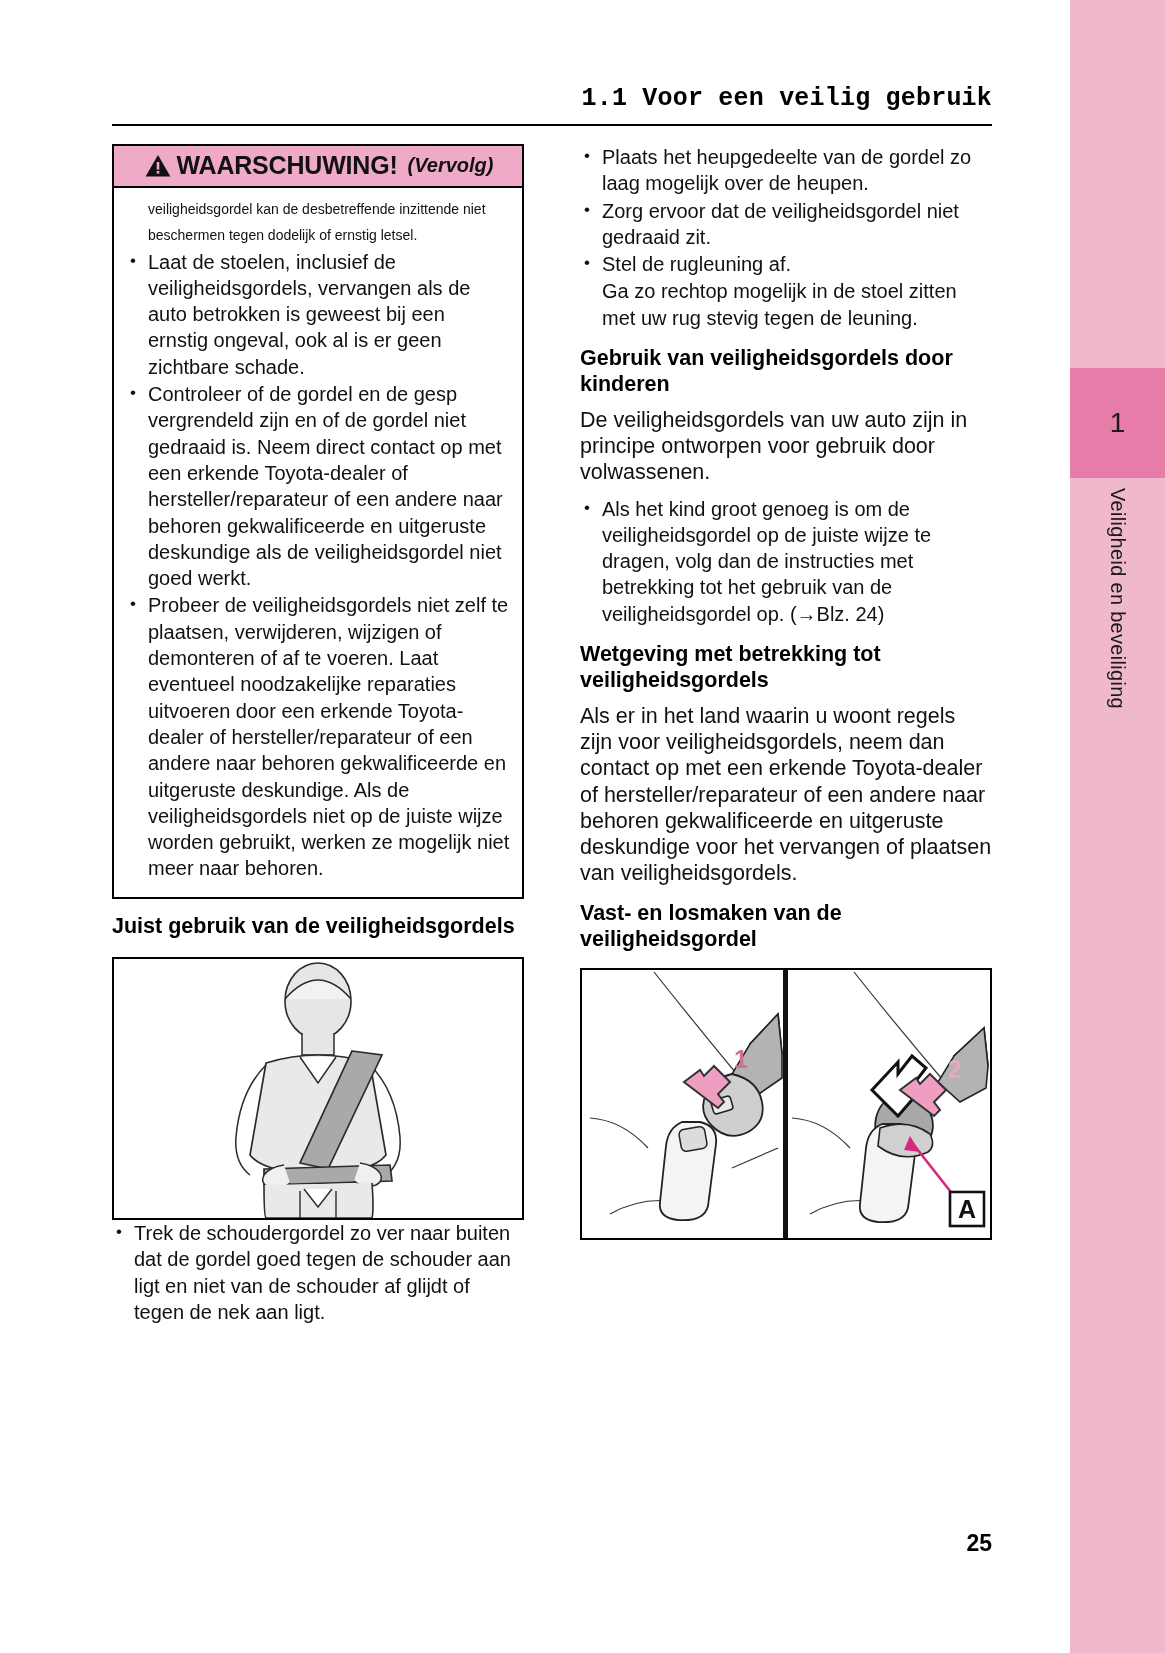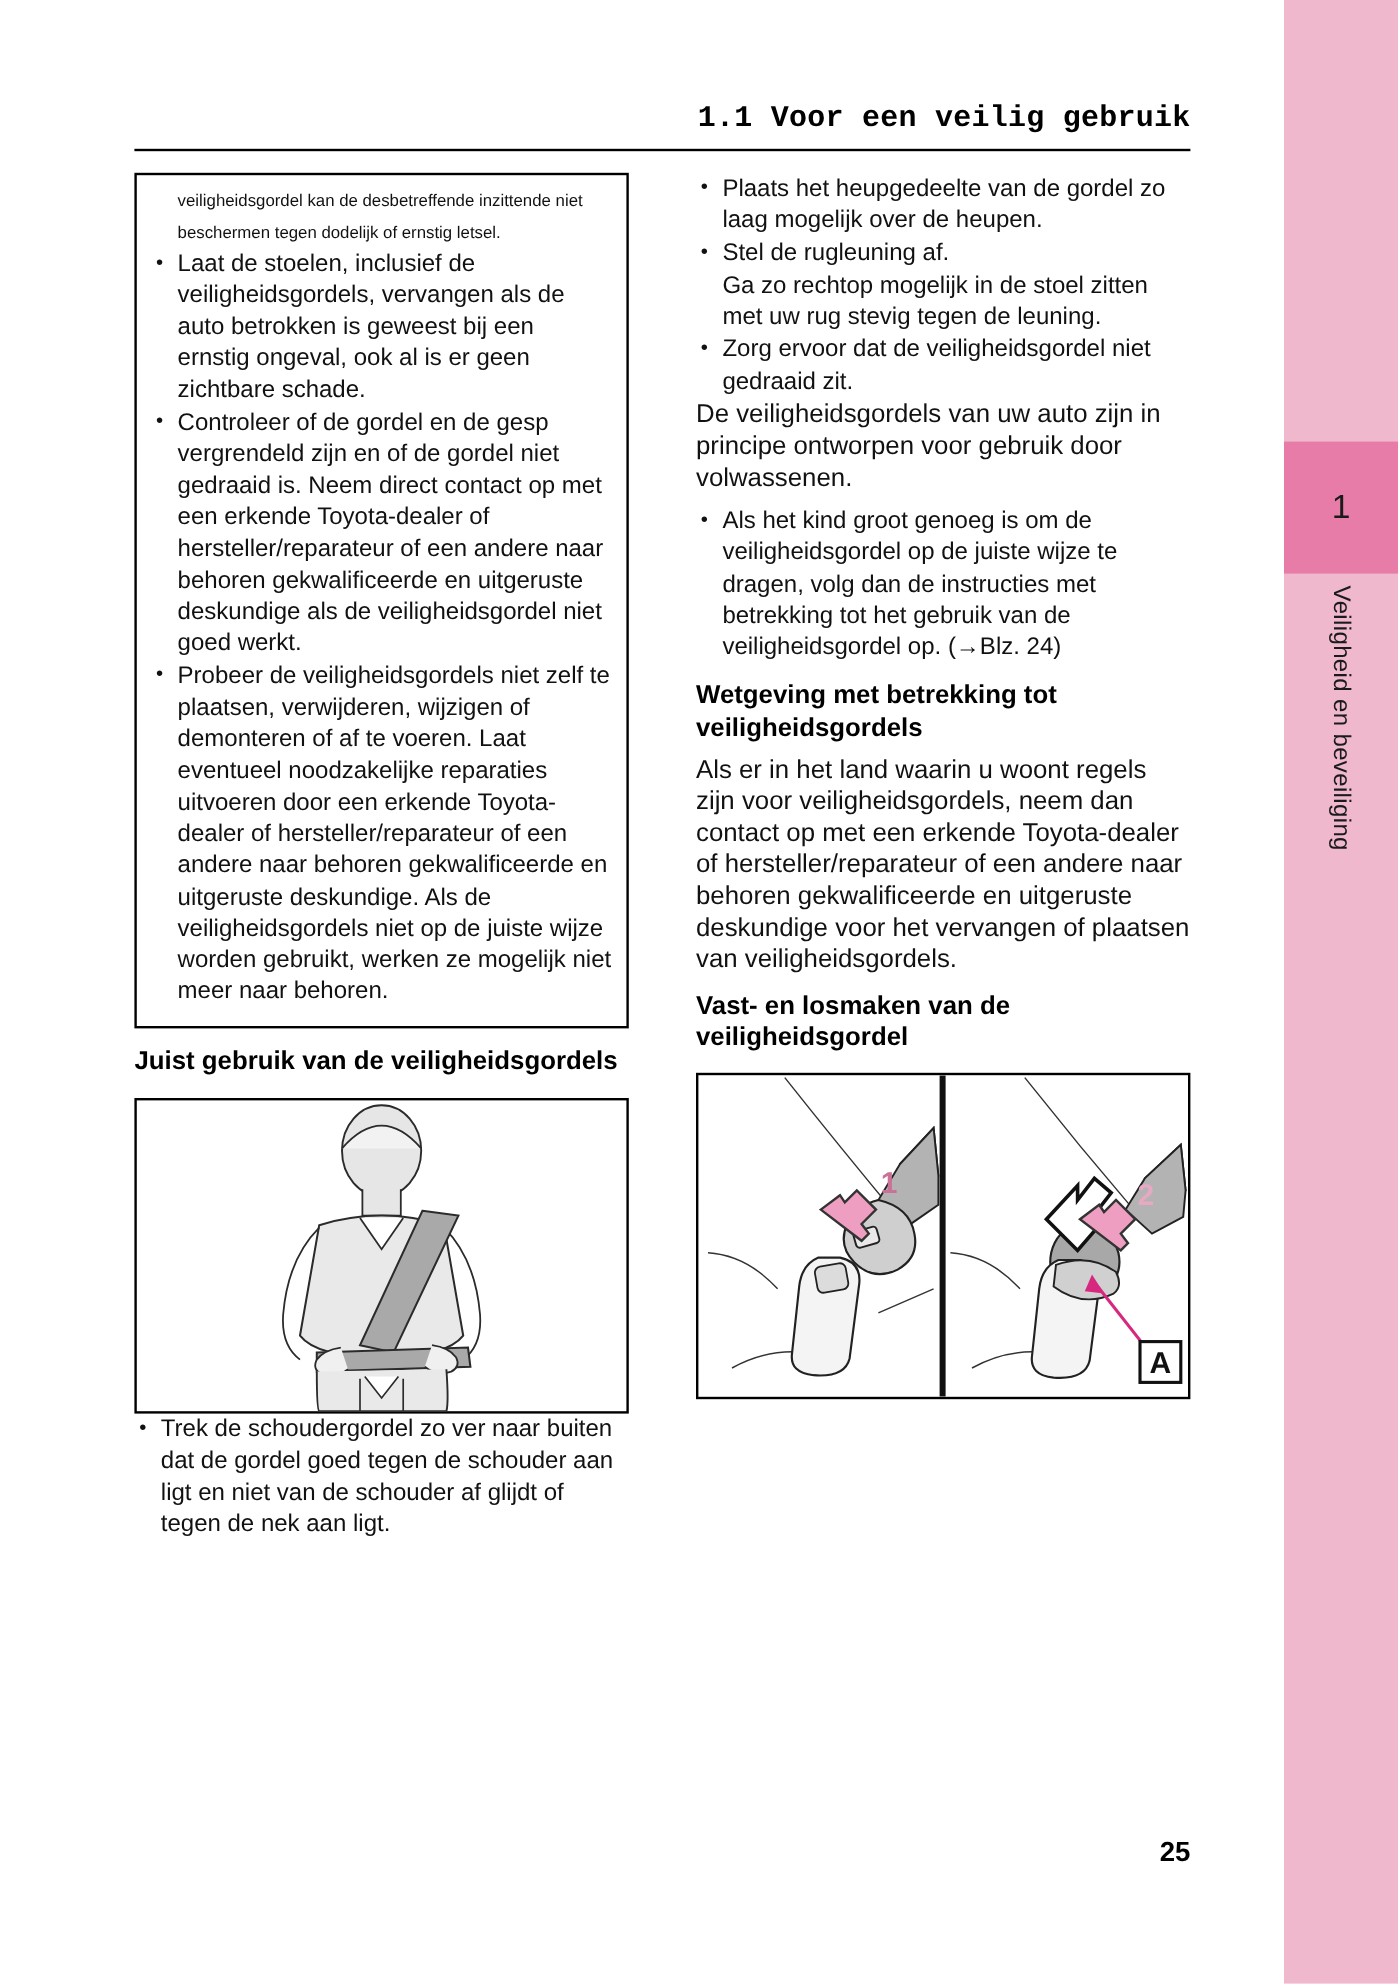--- a/index.html
+++ b/index.html
@@ -229,20 +229,31 @@
 </div>
 
 <div class="page-header">
   <div class="title">1.1  Voor een veilig gebruik</div>
 </div>
 <div class="header-rule"></div>
 
 <div class="col col-left">
 
   <div class="warn-box">
+    <div class="warn-head">
+      <span class="warn-tri">
+        <svg viewBox="0 0 26 24" width="26" height="24" aria-hidden="true">
+          <path d="M13 1 L25.4 22.6 L0.6 22.6 Z" fill="#111111"></path>
+          <rect x="11.7" y="8" width="2.6" height="7.6" fill="#eeaac6"></rect>
+          <rect x="11.7" y="17" width="2.6" height="2.6" fill="#eeaac6"></rect>
+        </svg>
+      </span>
+      <span class="warn-title">WAARSCHUWING!</span>
+      <span class="warn-cont">(Vervolg)</span>
+    </div>
     <div class="warn-body">
       <p class="cont-line">veiligheidsgordel kan de desbetreffende inzittende niet beschermen tegen dodelijk of ernstig letsel.</p>
       <ul class="bullets">
         <li>Laat de stoelen, inclusief de veiligheidsgordels, vervangen als de auto betrokken is geweest bij een ernstig ongeval, ook al is er geen zichtbare schade.</li>
         <li>Controleer of de gordel en de gesp vergrendeld zijn en of de gordel niet gedraaid is. Neem direct contact op met een erkende Toyota-dealer of hersteller/reparateur of een andere naar behoren gekwalificeerde en uitgeruste deskundige als de veiligheidsgordel niet goed werkt.</li>
         <li>Probeer de veiligheidsgordels niet zelf te plaatsen, verwijderen, wijzigen of demonteren of af te voeren. Laat eventueel noodzakelijke reparaties uitvoeren door een erkende Toyota-dealer of hersteller/reparateur of een andere naar behoren gekwalificeerde en uitgeruste deskundige. Als de veiligheidsgordels niet op de juiste wijze worden gebruikt, werken ze mogelijk niet meer naar behoren.</li>
       </ul>
     </div>
   </div>
 
@@ -282,28 +293,29 @@
   </ul>
 </div>
 
 <div class="col col-right">
 
   <ul class="bullets">
     <li>
       <span>Plaats het heupgedeelte van de gordel zo laag mogelijk over de heupen.</span>
     </li>
     <li>
+      <span>Zorg ervoor dat de veiligheidsgordel niet gedraaid zit.</span>
+    </li>
+    <li>
       <span>Stel de rugleuning af.</span>
       <span class="sub">Ga zo rechtop mogelijk in de stoel zitten met uw rug stevig tegen de leuning.</span>
     </li>
-    <li>
-      <span>Zorg ervoor dat de veiligheidsgordel niet gedraaid zit.</span>
-    </li>
   </ul>
 
+  <h3 class="sec-head">Gebruik van veiligheidsgordels door kinderen</h3>
   <p class="body-para">De veiligheidsgordels van uw auto zijn in principe ontworpen voor gebruik door volwassenen.</p>
 
   <ul class="bullets">
     <li>Als het kind groot genoeg is om de veiligheidsgordel op de juiste wijze te dragen, volg dan de instructies met betrekking tot het gebruik van de veiligheidsgordel op. (→Blz. 24)</li>
   </ul>
 
   <h3 class="sec-head">Wetgeving met betrekking tot veiligheidsgordels</h3>
   <p class="body-para">Als er in het land waarin u woont regels zijn voor veiligheidsgordels, neem dan contact op met een erkende Toyota-dealer of hersteller/reparateur of een andere naar behoren gekwalificeerde en uitgeruste deskundige voor het vervangen of plaatsen van veiligheidsgordels.</p>
 
   <h3 class="sec-head tight">Vast- en losmaken van de veiligheidsgordel</h3>

